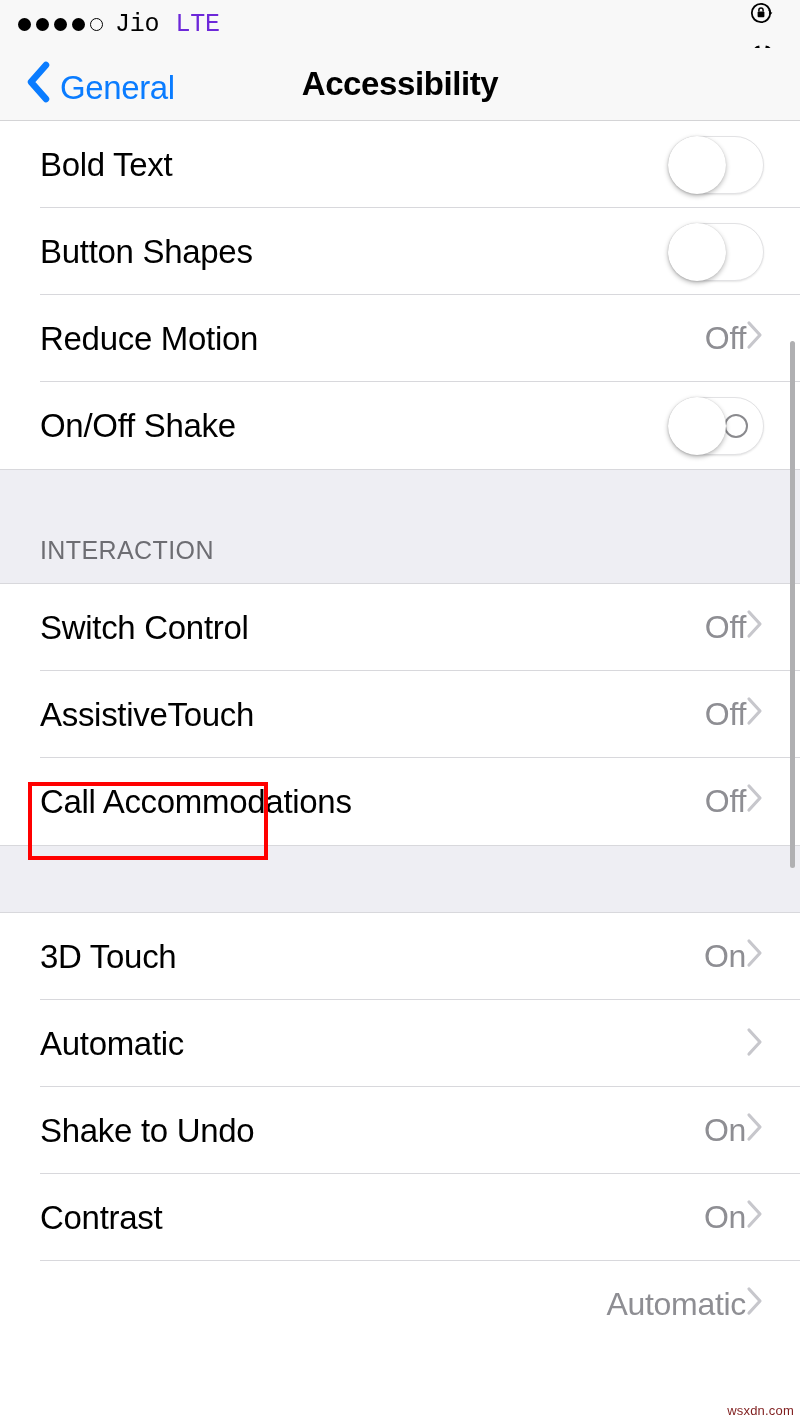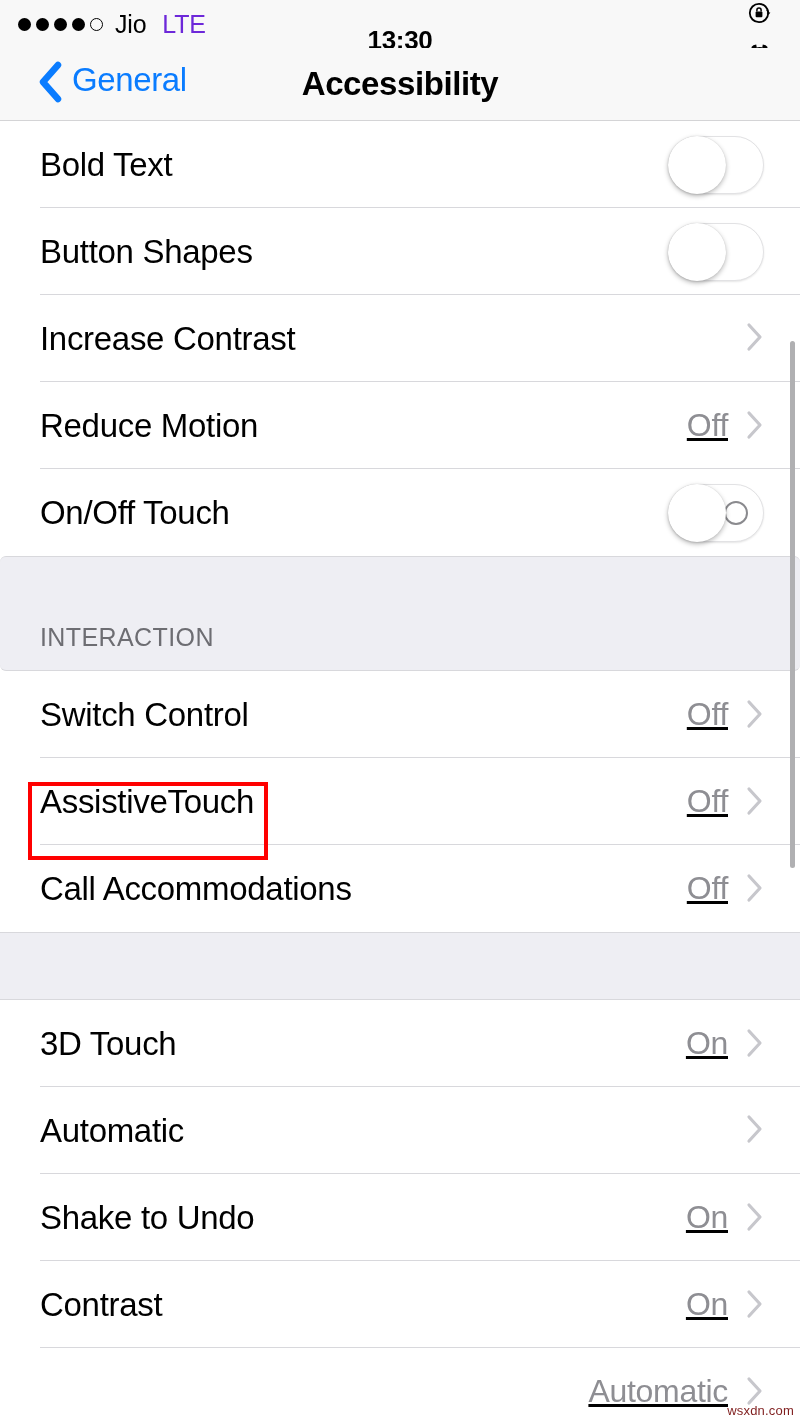--- a/index.html
+++ b/index.html
@@ -18,22 +18,22 @@
     height: 1422px;
     background: #ffffff;
   }
 
   
   .status-bar {
     position: relative;
     height: 48px;
     background: #f8f8f8;
     display: flex;
-    align-items: center;
     padding: 13px 18px;
+    font-family: Liberation Mono, monospace;
   }
   .status-left {
     display: flex;
     align-items: center;
     gap: 0px;
   }
   .signal-dots {
     display: flex;
     align-items: center;
     gap: 5px;
@@ -117,22 +117,22 @@
   .nav-bar {
     position: relative;
     height: 73px;
     background: #f8f8f8;
     border-bottom: 1px solid #d4d4d6;
     display: flex;
     align-items: center;
   }
   .back-button {
     display: flex;
-    align-items: flex-start;
-    padding-left: 38px;
+    align-items: flex-end;
+    padding-left: 26px;
     gap: 9px;
     cursor: pointer;
   }
   .chevron-left {
     display: block;
   }
   .back-label {
     font-size: 33px;
     color: #0a7cff;
     letter-spacing: -0.4px;
@@ -178,23 +178,21 @@
   }
   .row-label {
     font-size: 33px;
     color: #000;
     letter-spacing: -0.3px;
     white-space: nowrap;
   }
   .row-right {
     margin-left: auto;
     display: flex;
-    align-items: flex-end;
-    gap: 18px;
-    text-decoration: underline;
+    align-items: flex-start;
   }
   .row-value {
     font-size: 32px;
     color: #8e8e93;
     letter-spacing: -0.3px;
   }
   .chevron-right { display: block; flex-shrink: 0; }
 
   
   .toggle {
@@ -231,21 +229,20 @@
 
   
   .section-header {
     background: #eeeef3;
     border-top: 1px solid #d8d8dc;
     border-bottom: 1px solid #d8d8dc;
     height: 115px;
     display: flex;
     align-items: flex-end;
     padding: 0 0 18px 40px;
-    border-radius: 6px;
   }
   .section-header-label {
     font-size: 25px;
     color: #6d6d72;
     letter-spacing: 0.4px;
   }
   .section-gap {
     background: #eeeef3;
     border-top: 1px solid #d8d8dc;
     border-bottom: 1px solid #d8d8dc;
@@ -351,47 +348,36 @@
       </div>
 
       <div class="row">
         <span class="row-label">Button Shapes</span>
         <span class="toggle">
           <span class="knob"></span>
         </span>
         <span class="sep"></span>
       </div>
 
-      <div class="row">
-        <span class="row-label">Increase Contrast</span>
-        <span class="row-right">
-          <span class="chevron-right">
-            <svg width="18" height="30" viewBox="0 0 18 30">
-                <path d="M3 3 L14 15 L3 27" fill="none" stroke="#c7c7cc" stroke-width="3.2" stroke-linecap="round" stroke-linejoin="round"></path>
-              </svg>
-          </span>
-        </span>
-        <span class="sep"></span>
-      </div>
 
       <div class="row">
         <span class="row-label">Reduce Motion</span>
         <span class="row-right">
           <span class="row-value">Off</span>
           <span class="chevron-right">
             <svg width="18" height="30" viewBox="0 0 18 30">
                 <path d="M3 3 L14 15 L3 27" fill="none" stroke="#c7c7cc" stroke-width="3.2" stroke-linecap="round" stroke-linejoin="round"></path>
               </svg>
           </span>
         </span>
         <span class="sep"></span>
       </div>
 
       <div class="row no-sep">
-        <span class="row-label">On/Off Touch</span>
+        <span class="row-label">On/Off Shake</span>
         <span class="toggle">
           <span class="off-mark"></span>
           <span class="knob"></span>
         </span>
       </div>
     </div>
 
     <div class="section-header">
       <span class="section-header-label">INTERACTION</span>
     </div>

